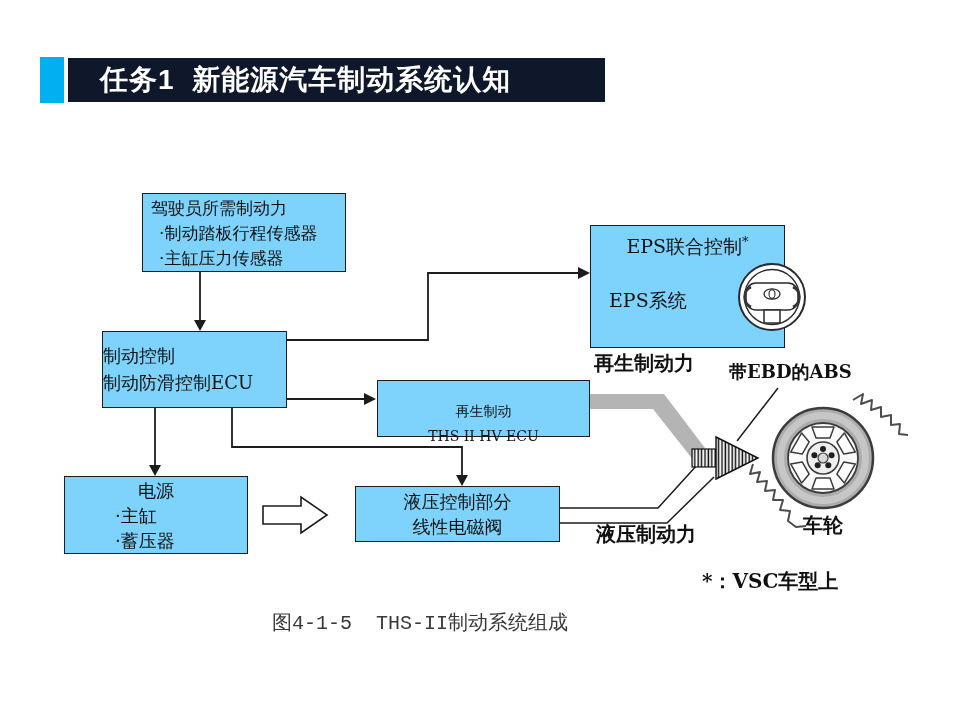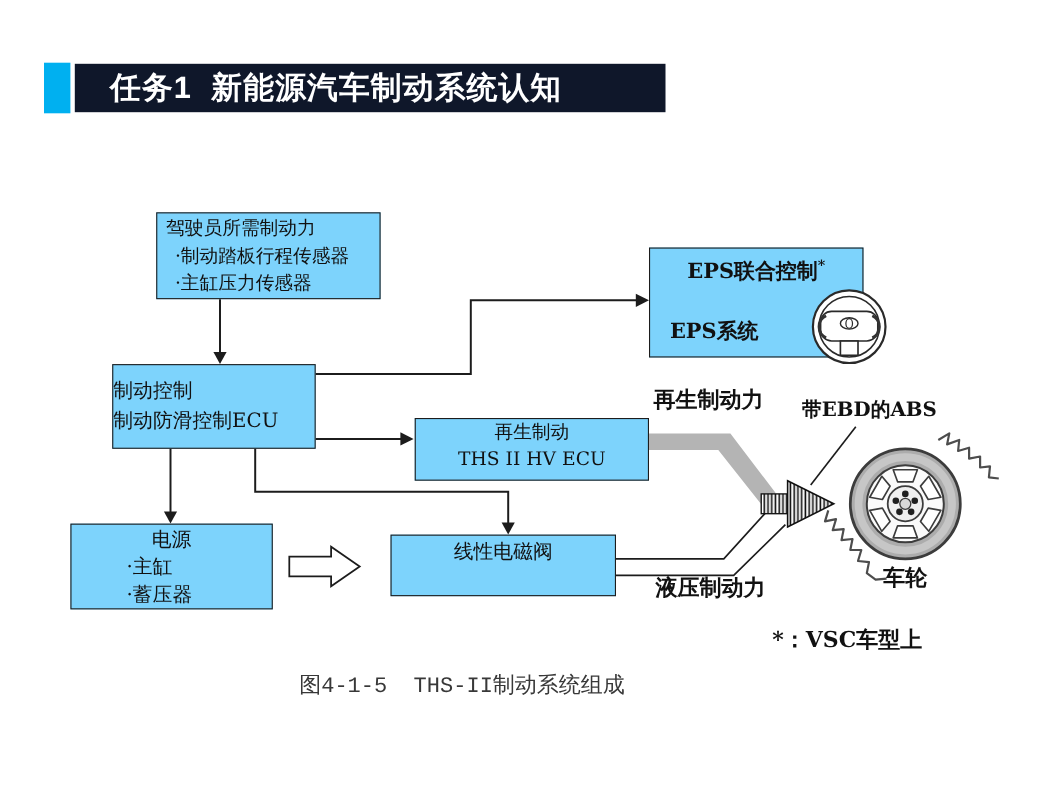--- a/index.html
+++ b/index.html
@@ -10,25 +10,25 @@
   .accent{left:40px;top:57px;width:24px;height:46px;background:#00b0f0;}
   .banner{left:68px;top:58px;width:537px;height:44px;background:#0f172a;
           display:flex;align-items:center;}
   .banner .t{color:#fff;font-family:"Liberation Sans","DejaVu Sans",sans-serif;
              font-weight:bold;font-size:28px;padding-left:32px;white-space:pre;letter-spacing:1px;}
   
   .box{border:1.6px solid #1c1c1c;background:#7dd3fc;box-sizing:border-box;z-index:1;}
   .b-driver{left:142px;top:193px;width:204px;height:79px;font-size:17px;line-height:25px;padding:2px 4px 0 8px;}
   .b-driver .bullet{padding-left:8px;}
   .b-ecu{left:102px;top:331px;width:185px;height:77px;font-size:18px;line-height:27px;text-align:left;padding-top:10px;}
-  .b-eps{left:590px;top:225px;width:195px;height:100px;font-size:19px;font-weight:bold;}
+  .b-eps{left:590px;top:225px;width:195px;height:123px;font-size:19px;}
   .b-eps .ttl{text-align:center;margin-top:8px;}
   .b-eps .ttl sup{font-size:13px;}
   .b-eps .sys{position:absolute;left:18px;top:62px;}
-  .b-regen{left:377px;top:380px;width:213px;height:57px;font-size:17px;line-height:25px;text-align:center;padding-top:0;}
+  .b-regen{left:377px;top:380px;width:213px;height:57px;font-size:14px;line-height:25px;text-align:center;padding-top:18px;}
   .b-power{left:64px;top:476px;width:184px;height:78px;font-size:18px;line-height:25px;padding-top:1px;}
   .b-power .ttl{text-align:center;}
   .b-power .bullet{padding-left:50px;}
   .b-hyd{left:355px;top:486px;width:205px;height:56px;font-size:18px;line-height:25px;text-align:center;padding-top:2px;}
   
   .lbl{z-index:3;font-weight:600;white-space:pre;}
   .l-regen{left:594px;top:350px;font-size:20px;}
   .l-abs{left:729px;top:360px;font-size:18px;}
   .l-hydf{left:596px;top:521px;font-size:20px;}
   .l-wheel{left:792px;top:512px;width:62px;text-align:center;font-size:20px;}
@@ -147,20 +147,21 @@
     <div>THS II HV ECU</div>
   </div>
 
   <div class="abs box b-power">
     <div class="ttl">电源</div>
     <div class="bullet">·主缸</div>
     <div class="bullet">·蓄压器</div>
   </div>
 
   <div class="abs box b-hyd">
+    <div>液压控制部分</div>
     <div>线性电磁阀</div>
   </div>
 
   <div class="abs lbl l-regen">再生制动力</div>
   <div class="abs lbl l-abs">带EBD的ABS</div>
   <div class="abs lbl l-hydf">液压制动力</div>
   <div class="abs lbl l-wheel">车轮</div>
   <div class="abs lbl l-note">*：VSC车型上</div>
 
   <div class="abs caption">图4-1-5  THS-II制动系统组成</div>

